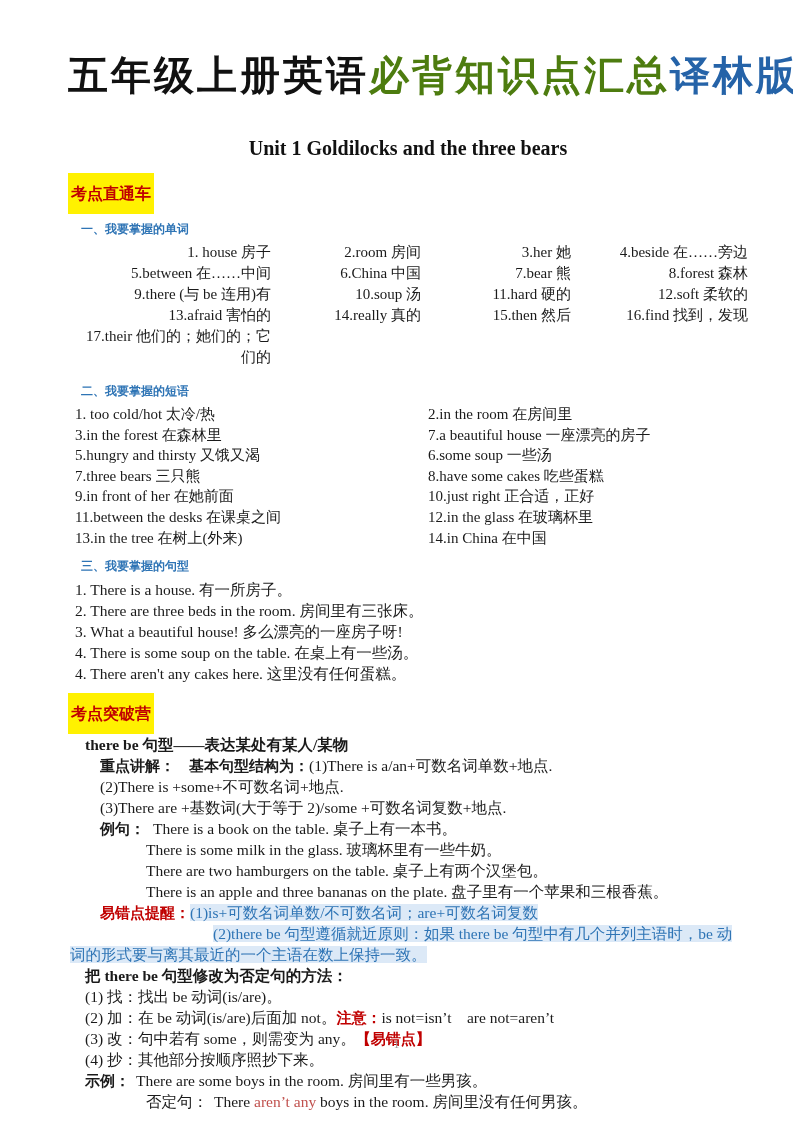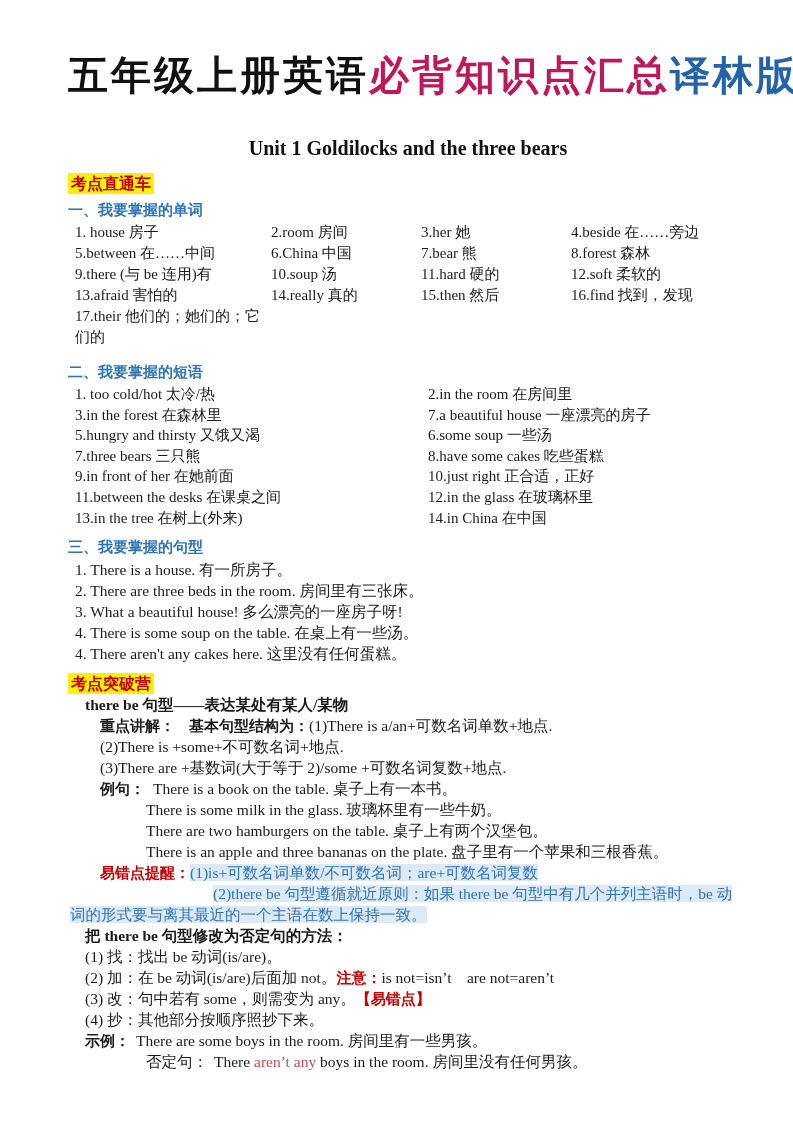--- a/index.html
+++ b/index.html
@@ -22,58 +22,59 @@
   .doc-title {
     margin: 0; padding: 0;
     font-family: "Liberation Sans", "DejaVu Sans", sans-serif;
     font-weight: 700;
     font-size: 40px;
     letter-spacing: 3px;
     line-height: 50px;
     white-space: nowrap;
     color: #111111;
   }
-  .doc-title .t-red  { color: #be185d; }
+  .doc-title .t-red  { color: #4d7c0f; }
   .doc-title .t-blue { color: #2563a8; }
   .unit-title {
     margin: 36px 0 0 0;
     text-align: center;
     font-weight: 700;
     font-size: 20px;
     line-height: 24px;
     color: #111111;
   }
   
   .badge {
     display: inline-block;
     margin-top: 13px;
     background: #fff100;
     color: #c00000;
     font-family: "Liberation Sans", "DejaVu Sans", sans-serif;
     font-weight: 700;
     font-size: 16px;
     line-height: 21px;
-    padding: 0 3px;
+    padding: 10px 3px;
   }
   
   .sec-heading {
-    margin: 5px 0 2px 0;
+    margin: 5px 0 2px 13px;
     color: #2e74b5;
     font-family: "Liberation Sans", "DejaVu Sans", sans-serif;
     font-weight: 700;
-    font-size: 15px;
+    font-size: 12px;
     line-height: 21px;
   }
   
   .word-grid {
     display: grid;
     grid-template-columns: 196px 150px 150px auto;
     padding-left: 7px;
     font-size: 15px;
     line-height: 21px;
+    text-align: right;
   }
   .phrase-grid {
     display: grid;
     grid-template-columns: 353px auto;
     padding-left: 7px;
     font-size: 15px;
     line-height: 20.6px;
   }
   .sentence-list { padding-left: 7px; font-size: 15.5px; line-height: 21px; }
   .sentence-list div { white-space: nowrap; }

